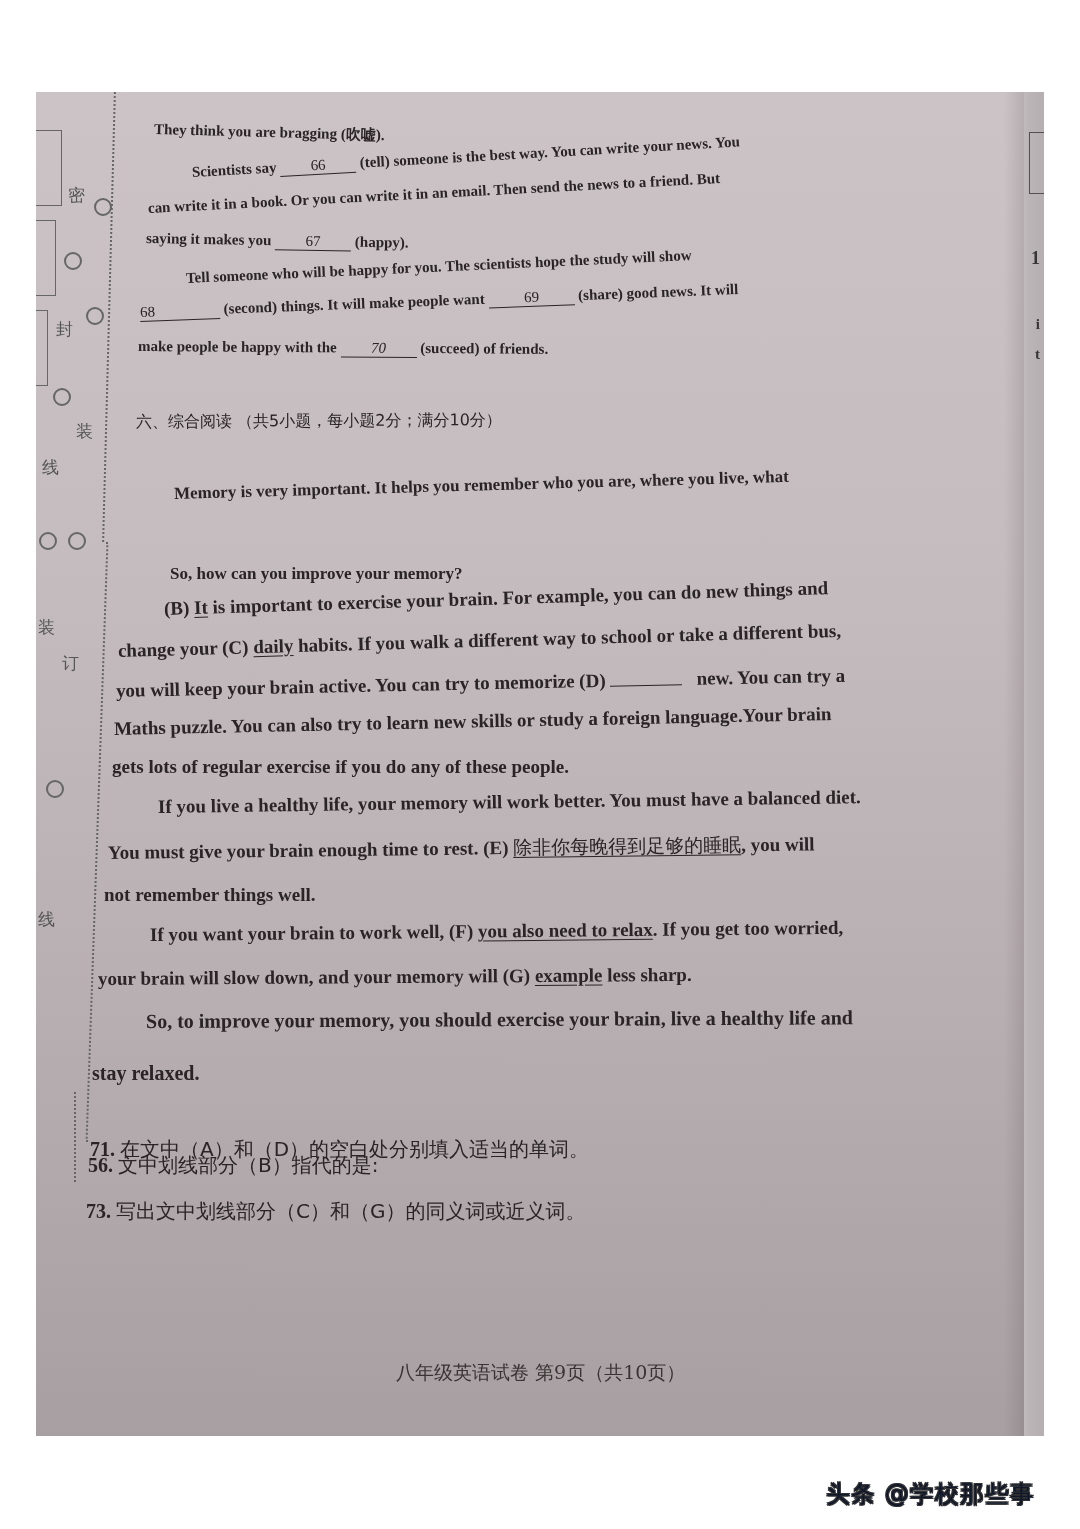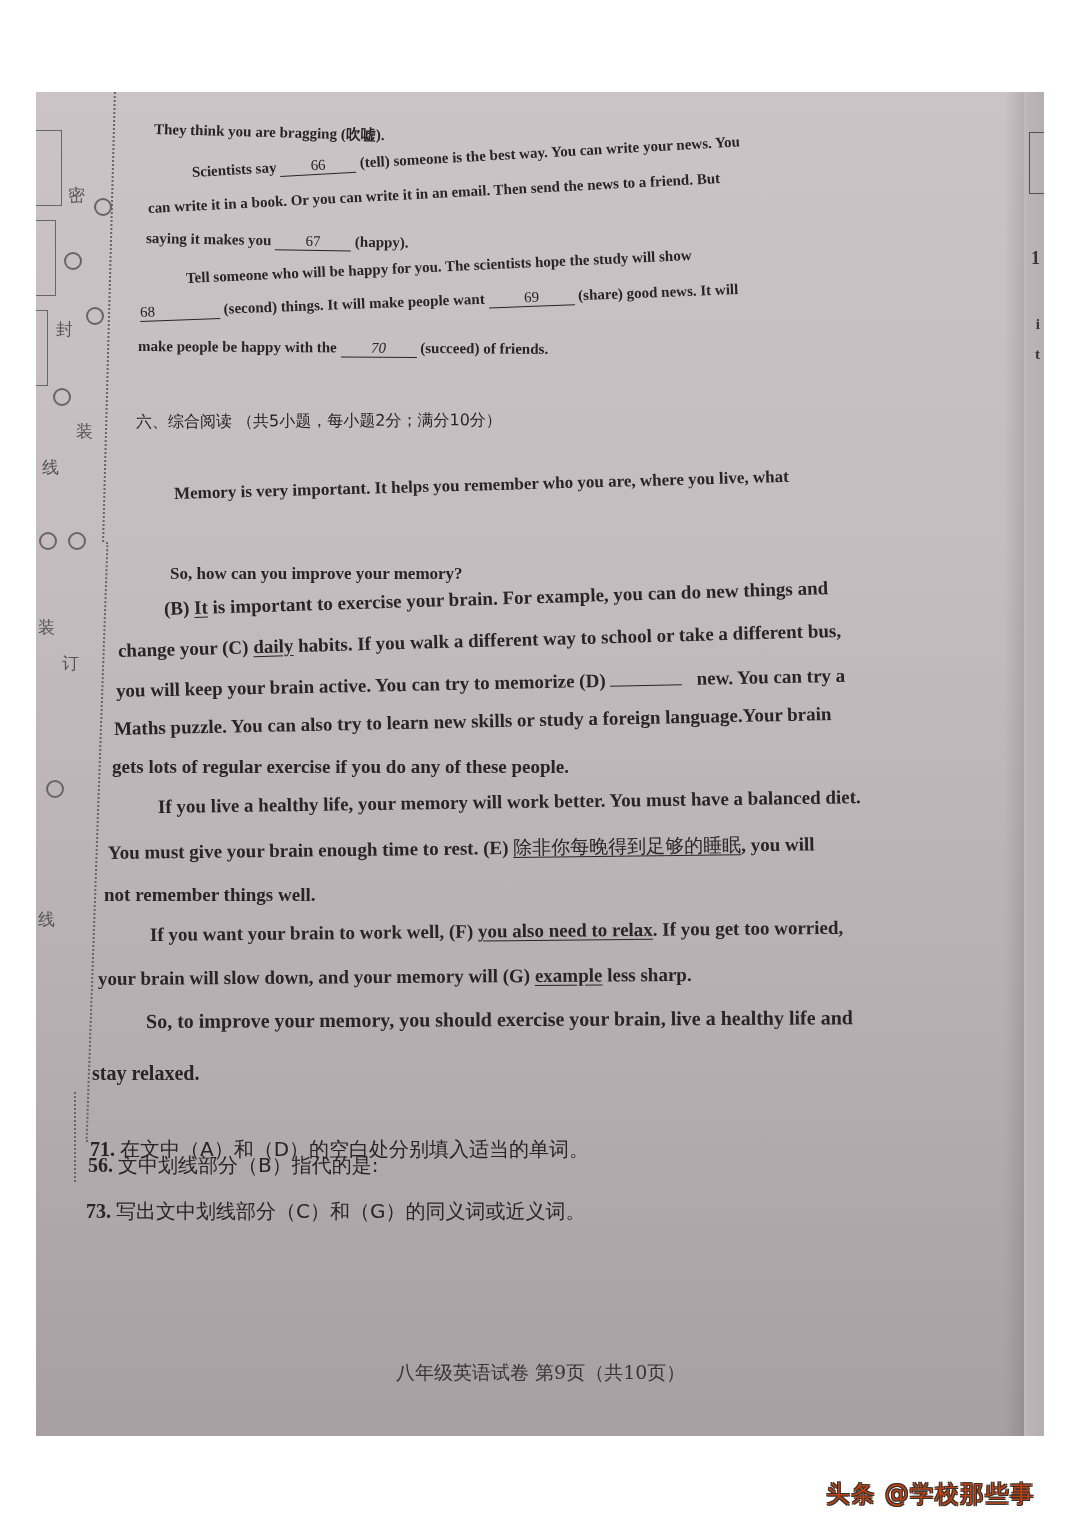--- a/index.html
+++ b/index.html
@@ -21,21 +21,21 @@
   .line { position:absolute; white-space:nowrap; font-weight:bold; transform-origin:left center; }
   .s1 { font-size:15px; }
   .s2 { font-size:17px; }
   .s3 { font-size:19px; }
   .s4 { font-size:20px; }
   .blank { display:inline-block; border-bottom:1.5px solid #2a2426; text-align:center; min-width:60px; font-weight:normal; }
   .ul { text-decoration:underline; text-underline-offset:3px; }
   .cjk { font-family:"DejaVu Sans",sans-serif; font-weight:normal; }
   .footer { position:absolute; left:400px; top:1350px; font-size:19px; font-family:"DejaVu Serif",serif; color:#3a3335; }
   .watermark { position:absolute; left:826px; top:1478px; font-family:"DejaVu Sans",sans-serif; font-size:24px;
-               color:#c2410c; text-shadow:1px 1px 0 #333,-1px -1px 0 #333,1px -1px 0 #333,-1px 1px 0 #333; letter-spacing:1px; }
+               color:#0f172a; text-shadow:1px 1px 0 #333,-1px -1px 0 #333,1px -1px 0 #333,-1px 1px 0 #333; letter-spacing:1px; }
 </style>
 </head>
 <body>
 
 <div class="photo">
 
   <div class="dots" style="left:72px;top:0;height:450px;transform:rotate(1.5deg);"></div>
   <div class="dots" style="left:60px;top:450px;height:600px;transform:rotate(2deg);"></div>
   <div class="dots" style="left:38px;top:1000px;height:90px;"></div>
   <div class="ring" style="left:58px;top:106px;"></div>

